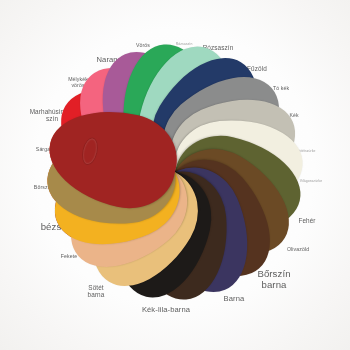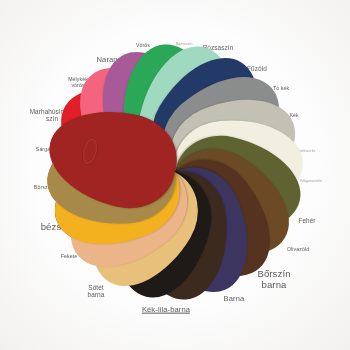--- a/index.html
+++ b/index.html
@@ -166,15 +166,15 @@
       <div class="lbl s-sm" style="left: 43px; top: 188px;">Bőrszín</div>
       <div class="lbl s-md" style="left: 307px; top: 221px;">Fehér</div>
       <div class="lbl s-xl" style="left: 51px; top: 227px;">bézs</div>
       <div class="lbl s-sm" style="left: 298px; top: 250px;">Olivazöld</div>
       <div class="lbl s-sm" style="left: 69px; top: 257px;">Fekete</div>
       <div class="lbl s-xl" style="left: 274px; top: 279px;">Bőrszín
 barna</div>
       <div class="lbl s-md" style="left: 96px; top: 291px;">Sötét
 barna</div>
       <div class="lbl s-lg" style="left: 234px; top: 299px;">Barna</div>
-      <div class="lbl s-lg" style="left: 166px; top: 310px; text-decoration: underline;">Kék-lila-barna</div>
+      <div class="lbl s-lg" style="left: 166px; top: 310px;">Kék-lila-barna</div>
     </div>
 </div>
 
 </body></html>

